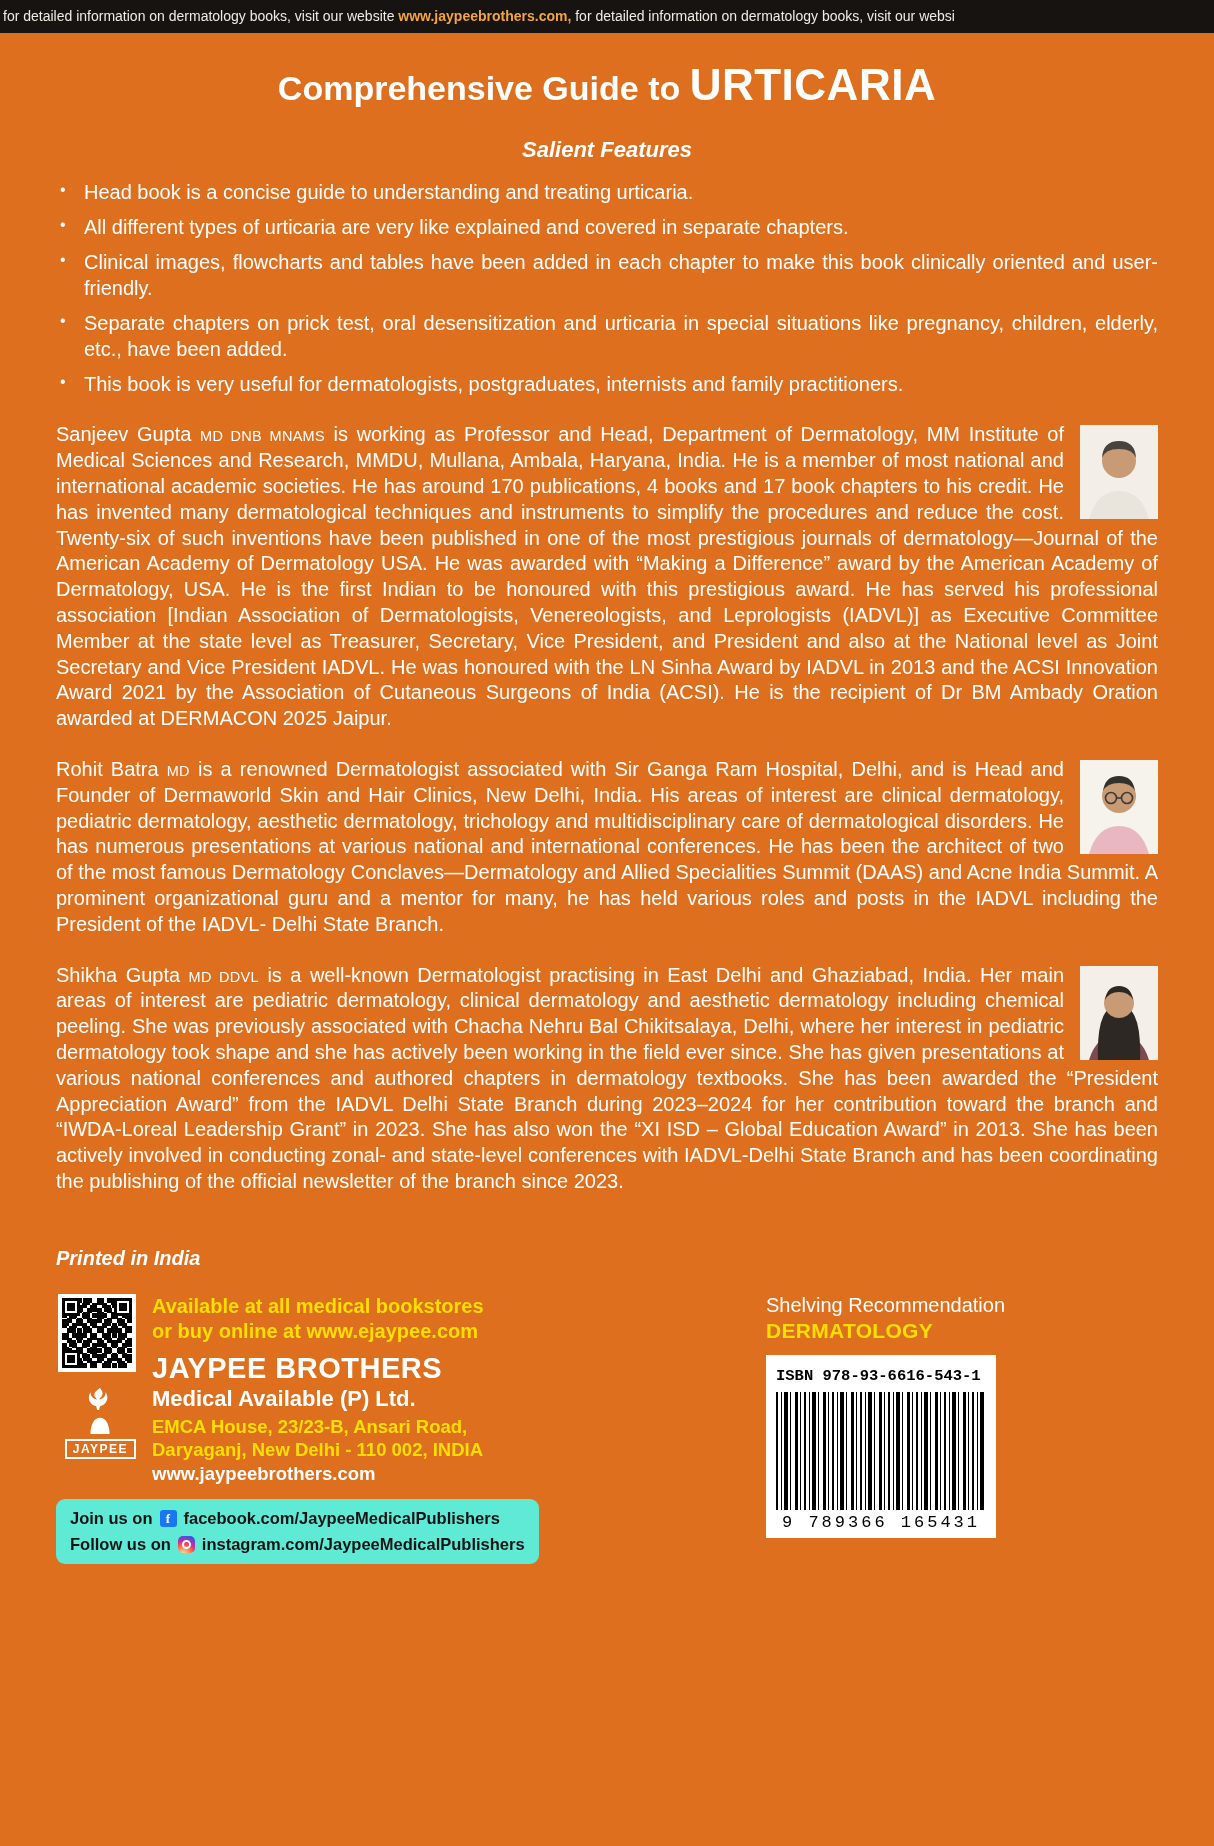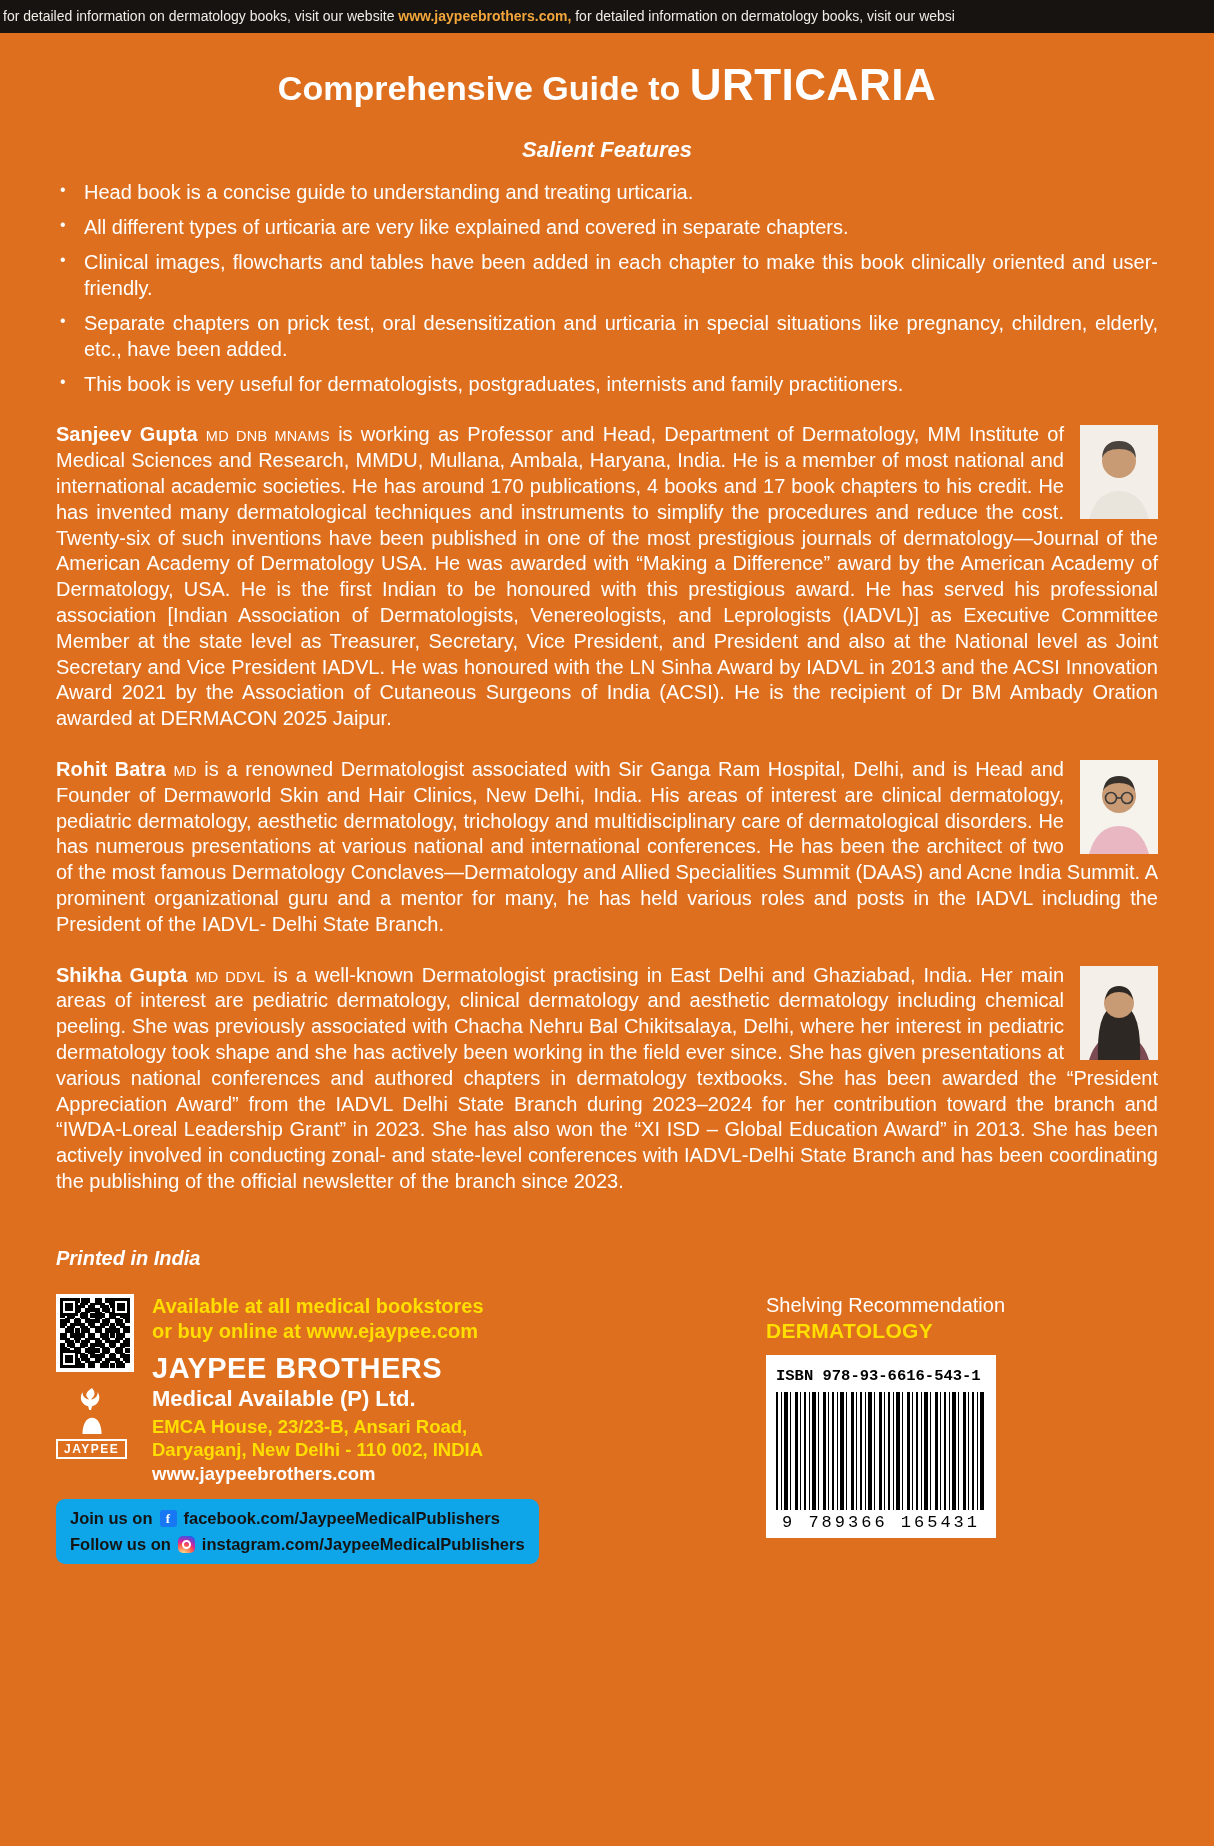--- a/index.html
+++ b/index.html
@@ -39,32 +39,32 @@
 
   .author { margin-top:25px; }
   .author::after { content:""; display:block; clear:both; }
   .photo {
     float:right; width:78px; height:94px;
     margin:3px 0 6px 16px;
     background:#f3efe8; display:block;
   }
   .photo svg { width:100%; height:100%; display:block; }
   p.bio { font-size:20px; line-height:1.29; text-align:justify; }
-  .author-name { font-weight:bold; }
+  .author-name { font-weight:normal; }
   .creds { font-size:14.5px; letter-spacing:0.3px; }
 
   .printed { font-style:italic; font-weight:bold; font-size:20px; margin-top:52px; }
 
   
   .bottom { display:flex; margin-top:24px; }
   .bottom-left {
     width:560px;
     display:grid; grid-template-columns:80px auto; column-gap:16px;
   }
-  .icon-col { display:flex; flex-direction:column; align-items:flex-start; }
+  .icon-col { display:flex; flex-direction:column; align-items:flex-end; }
   .qr { width:78px; height:78px; background:#fff; padding:4px; }
   .qr-inner {
     width:100%; height:100%; position:relative;
     background:
       repeating-conic-gradient(#000 0 25%, transparent 0 50%) 0 0/10px 10px,
       repeating-conic-gradient(#000 0 25%, #fff 0 50%) 0 0/14px 14px;
   }
   .qr .f { position:absolute; width:18px; height:18px; border:3px solid #000; background:#fff; }
   .qr .f::after { content:""; position:absolute; inset:2px; background:#000; }
   .qr .f.tl { top:0; left:0; } .qr .f.tr { top:0; right:0; } .qr .f.bl { bottom:0; left:0; }
@@ -76,21 +76,21 @@
   .pub-col { color:#fff; }
   .avail { color: var(--yellow, #FFDE00); font-weight:bold; font-size:20px; line-height:1.25; }
   .jaypee-name { font-weight:bold; font-size:29px; margin-top:8px; letter-spacing:0.5px; }
   .jaypee-sub  { font-weight:bold; font-size:22px; margin-top:1px; }
   .addr { color: var(--yellow, #FFDE00); font-weight:bold; font-size:18.5px; line-height:1.25; margin-top:3px; }
   .site { font-weight:bold; font-size:18.5px; margin-top:2px; }
 
   .social {
     grid-column:1 / -1;
     margin-top:14px;
-    background:#0ea5e9; border-radius:9px;
+    background:#5eead4; border-radius:9px;
     padding:7px 14px;
     width:max-content;
     color:#141414; font-size:16.5px; font-weight:bold;
   }
   .social-row { display:flex; align-items:center; gap:7px; line-height:1.55; }
   .fb-icon {
     width:17px; height:17px; background:#1877f2; color:#fff; border-radius:3px;
     display:inline-flex; align-items:center; justify-content:center;
     font-size:13px; font-weight:bold; font-family:"Liberation Serif", serif;
   }

